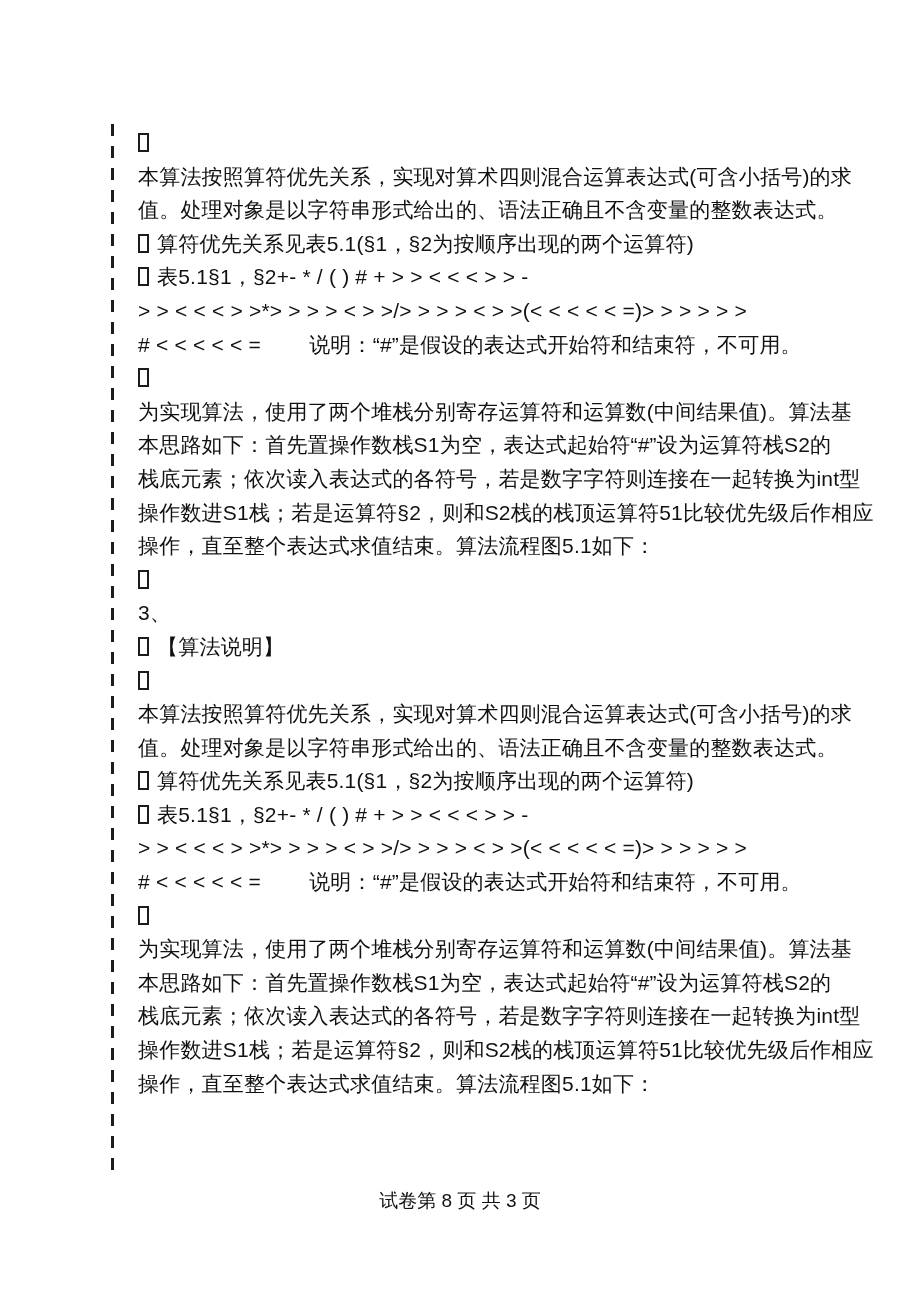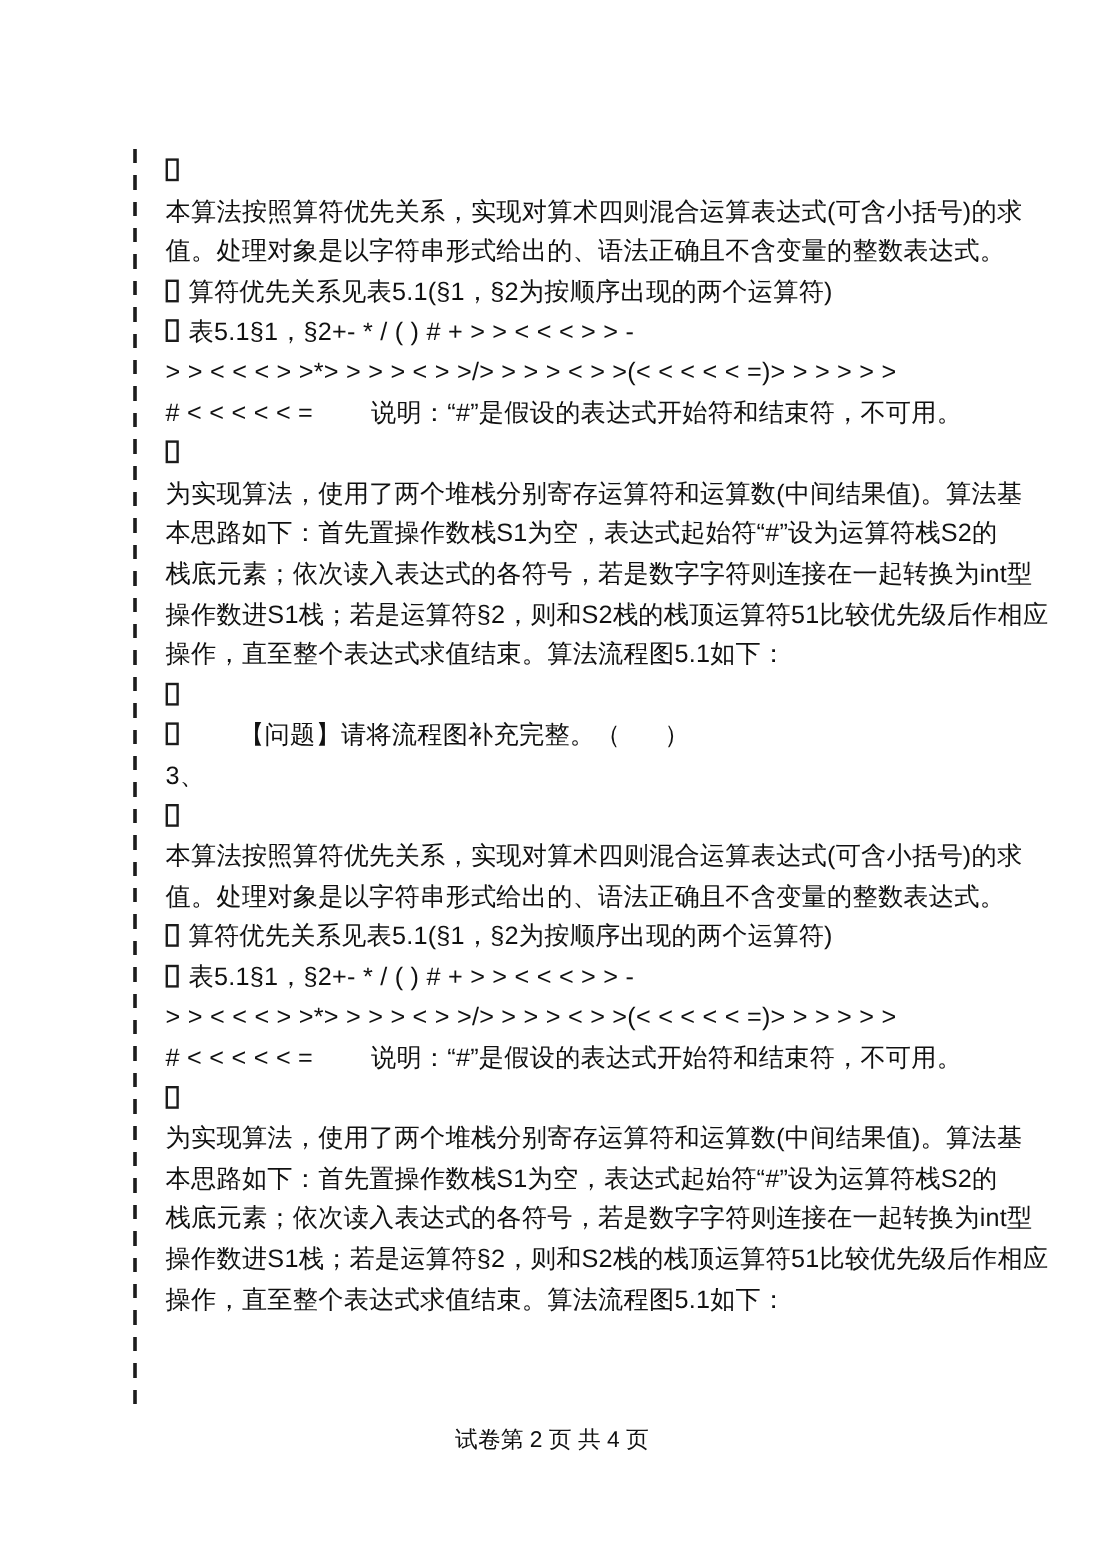--- a/index.html
+++ b/index.html
@@ -79,32 +79,32 @@
     <p class="doc-line"><span class="tofu"></span> 表5.1§1，§2+- * / ( ) # + &gt; &gt; &lt; &lt; &lt; &gt; &gt; -</p>
     <p class="doc-line">&gt; &gt; &lt; &lt; &lt; &gt; &gt;*&gt; &gt; &gt; &gt; &lt; &gt; &gt;/&gt; &gt; &gt; &gt; &lt; &gt; &gt;(&lt; &lt; &lt; &lt; &lt; =)&gt; &gt; &gt; &gt; &gt; &gt;</p>
     <p class="doc-line"># &lt; &lt; &lt; &lt; &lt; =        说明：“#”是假设的表达式开始符和结束符，不可用。</p>
     <p class="doc-line"><span class="tofu"></span></p>
     <p class="doc-line">为实现算法，使用了两个堆栈分别寄存运算符和运算数(中间结果值)。算法基</p>
     <p class="doc-line">本思路如下：首先置操作数栈S1为空，表达式起始符“#”设为运算符栈S2的</p>
     <p class="doc-line">栈底元素；依次读入表达式的各符号，若是数字字符则连接在一起转换为int型</p>
     <p class="doc-line">操作数进S1栈；若是运算符§2，则和S2栈的栈顶运算符51比较优先级后作相应</p>
     <p class="doc-line">操作，直至整个表达式求值结束。算法流程图5.1如下：</p>
     <p class="doc-line"><span class="tofu"></span></p>
-    <p class="doc-line"><span class="tofu"></span>        【问题】请将流程图补充完整。（      ）</p>
     <p class="doc-line">3、</p>
+    <p class="doc-line"><span class="tofu"></span> 【算法说明】</p>
     <p class="doc-line"><span class="tofu"></span></p>
     <p class="doc-line">本算法按照算符优先关系，实现对算术四则混合运算表达式(可含小括号)的求</p>
     <p class="doc-line">值。处理对象是以字符串形式给出的、语法正确且不含变量的整数表达式。</p>
     <p class="doc-line"><span class="tofu"></span> 算符优先关系见表5.1(§1，§2为按顺序出现的两个运算符)</p>
     <p class="doc-line"><span class="tofu"></span> 表5.1§1，§2+- * / ( ) # + &gt; &gt; &lt; &lt; &lt; &gt; &gt; -</p>
     <p class="doc-line">&gt; &gt; &lt; &lt; &lt; &gt; &gt;*&gt; &gt; &gt; &gt; &lt; &gt; &gt;/&gt; &gt; &gt; &gt; &lt; &gt; &gt;(&lt; &lt; &lt; &lt; &lt; =)&gt; &gt; &gt; &gt; &gt; &gt;</p>
     <p class="doc-line"># &lt; &lt; &lt; &lt; &lt; =        说明：“#”是假设的表达式开始符和结束符，不可用。</p>
     <p class="doc-line"><span class="tofu"></span></p>
     <p class="doc-line">为实现算法，使用了两个堆栈分别寄存运算符和运算数(中间结果值)。算法基</p>
     <p class="doc-line">本思路如下：首先置操作数栈S1为空，表达式起始符“#”设为运算符栈S2的</p>
     <p class="doc-line">栈底元素；依次读入表达式的各符号，若是数字字符则连接在一起转换为int型</p>
     <p class="doc-line">操作数进S1栈；若是运算符§2，则和S2栈的栈顶运算符51比较优先级后作相应</p>
     <p class="doc-line">操作，直至整个表达式求值结束。算法流程图5.1如下：</p>
   </div>
 
-  <div class="footer">试卷第 2 页 共 4 页</div>
+  <div class="footer">试卷第 8 页 共 3 页</div>
 
 </div>
 
 </body></html>

